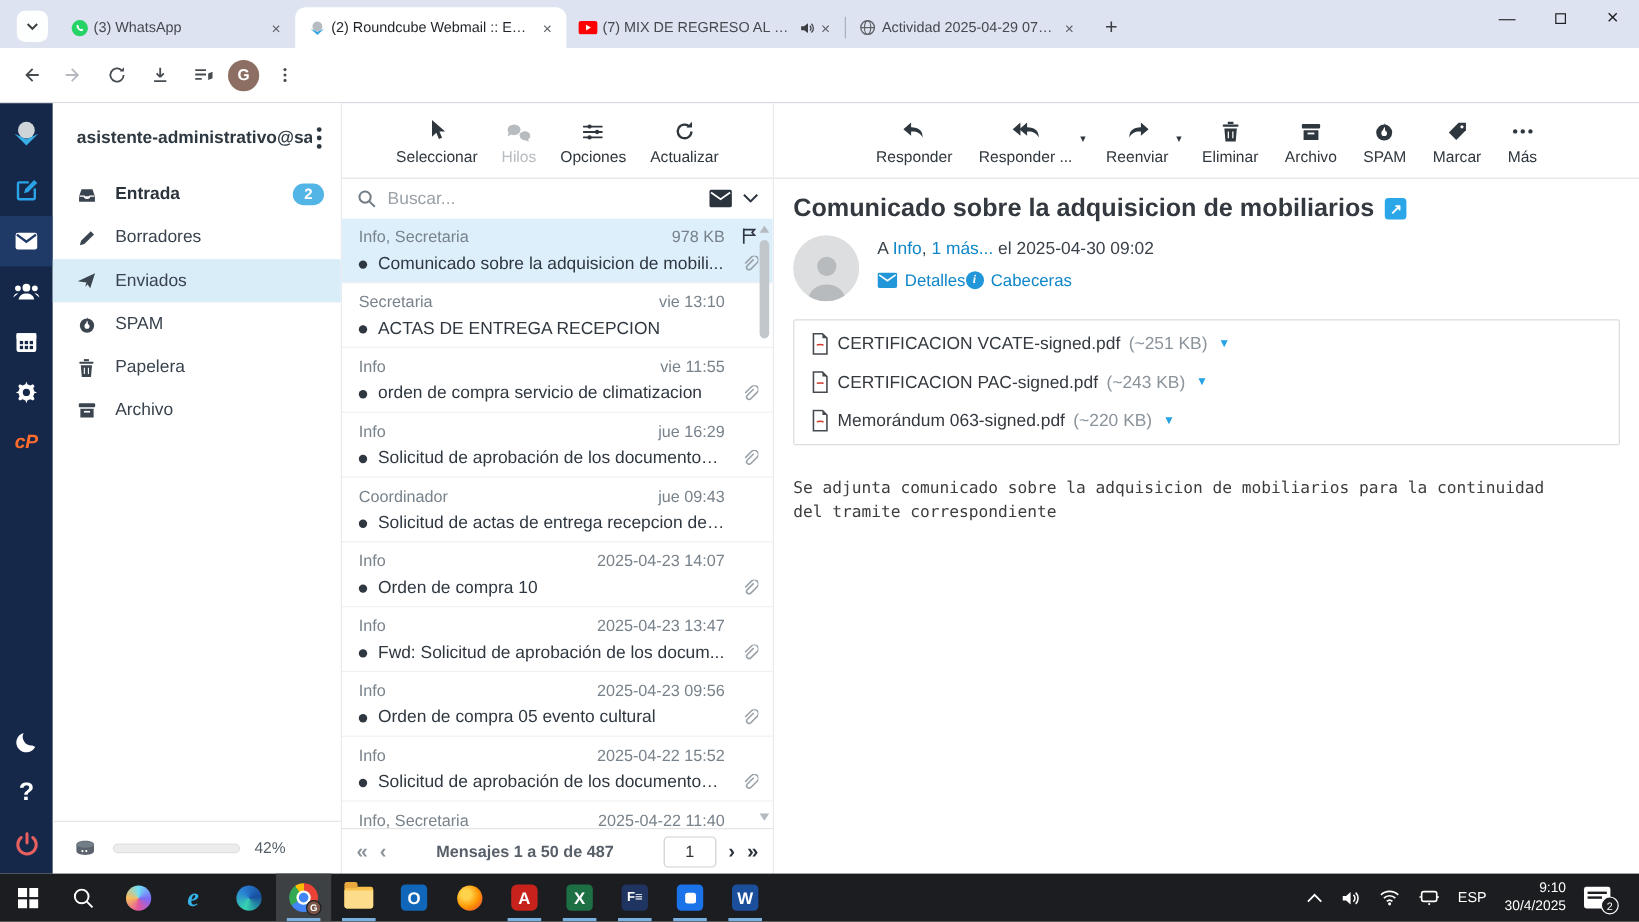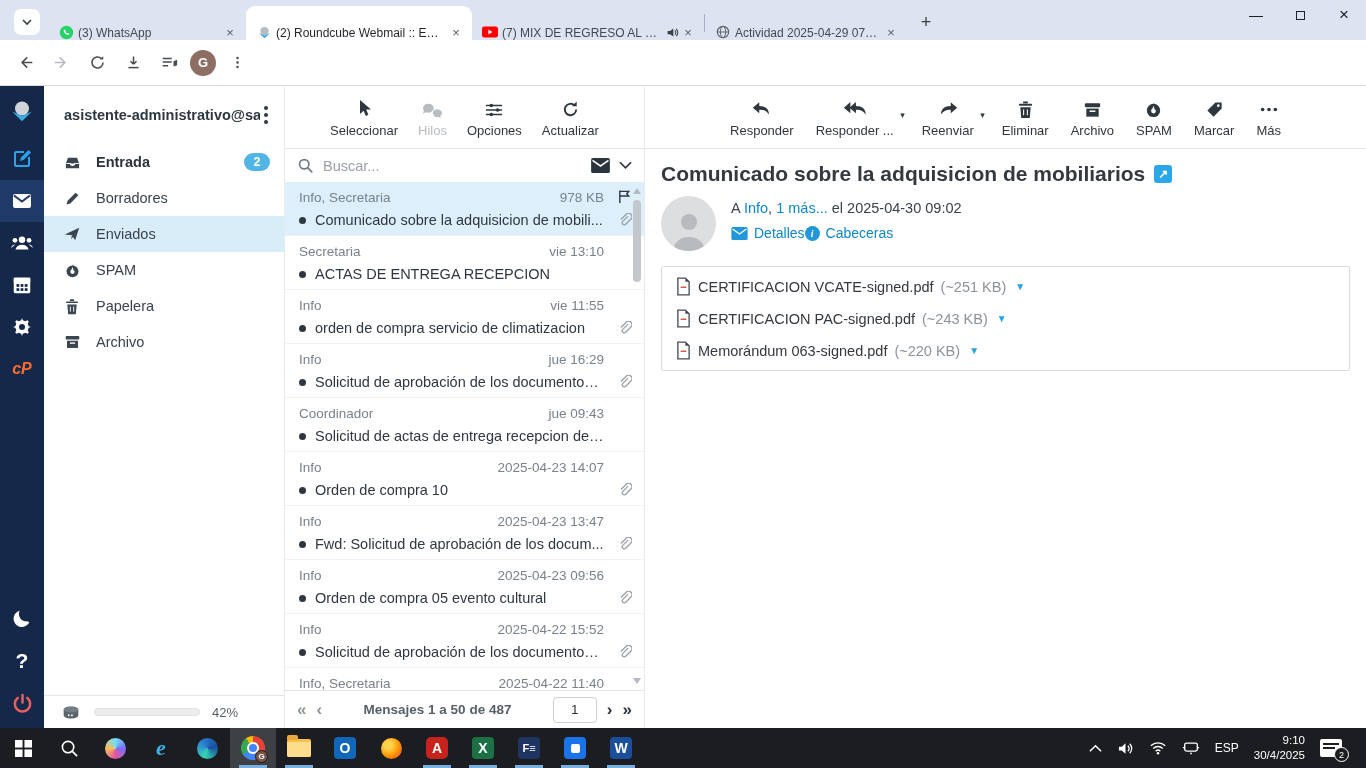--- a/index.html
+++ b/index.html
@@ -5,21 +5,21 @@
   * { margin:0; padding:0; box-sizing:border-box; }
   html,body { background:#000; }
   .stage { position:relative; width:1366px; height:768px; overflow:hidden;
            font-family:"Liberation Sans",sans-serif; background:#fff; }
 
   
   .tabstrip { position:absolute; top:0; left:0; right:0; height:40px;
               background:#dee3f1; display:flex; align-items:flex-end; }
   .tsearch { width:26px; height:26px; margin:0 8px 5px 14px; background:#fdfefe;
              border-radius:7px; display:flex; align-items:center; justify-content:center; }
-  .tab { height:34px; display:flex; align-items:flex-end; padding:0 8px 0 10px;
+  .tab { height:34px; display:flex; align-items:center; padding:0 8px 0 10px;
          border-radius:9px 9px 0 0; font-size:12px; color:#45494f; position:relative; }
   .tab.active { background:#fff; color:#1f2328; }
   .tab .ttitle { white-space:nowrap; overflow:hidden; text-overflow:ellipsis; flex:1; margin:0 4px; }
   .tclose { width:16px; height:16px; border-radius:50%; display:flex; align-items:center;
             justify-content:center; font-size:13px; color:#5a5e66; flex:none; }
   .favicon { width:16px; height:16px; flex:none; display:flex; align-items:center; justify-content:center; }
   .tsep { width:1px; height:18px; background:#a8b0c4; margin-bottom:8px; }
   .newtab { width:26px; height:26px; margin:0 0 5px 6px; display:flex; align-items:center;
             justify-content:center; font-size:18px; color:#3c4043; }
   .wincontrols { margin-left:auto; display:flex; height:100%; align-items:flex-start; }
@@ -58,21 +58,21 @@
   .kebab { margin-left:auto; display:flex; flex-direction:column; gap:3px; padding:4px; }
   .kebab i { width:4px; height:4px; border-radius:50%; background:#2e3841; }
   .folder { height:36px; display:flex; align-items:center; padding:0 14px 0 18px; font-size:14.5px;
             color:#39434d; }
   .folder .ficon { width:20px; display:flex; justify-content:center; color:#39434d; flex:none; }
   .folder .flabel { margin-left:14px; }
   .folder.first .flabel { font-weight:bold; color:#2b333c; }
   .folder.sel { background:#d9edf9; }
   .badge { margin-left:auto; background:#53b4e6; color:#fff; border-radius:10px; min-width:26px;
            text-align:center; font-size:12.5px; font-weight:bold; padding:2px 8px; }
-  .quota { position:absolute; left:0; right:0; bottom:0; height:33px; border-top:1px solid #e4e6e8;
+  .quota { position:absolute; left:0; right:0; bottom:0; height:44px; border-top:1px solid #e4e6e8;
            display:flex; align-items:center; padding:0 16px; gap:12px; }
   .qbar { width:106px; height:8px; background:#ececec; border-radius:4px; overflow:hidden;
           border:1px solid #e0e0e0; }
   .qfill { height:100%; background:#6cc0ec; border-radius:4px; }
   .qlabel { font-size:13px; color:#565f68; }
 
   
   .listcol { width:360px; border-right:1px solid #e8eaed; display:flex; flex-direction:column; flex:none; }
   .ltoolbar { height:63px; border-bottom:1px solid #e4e4e4; display:flex; justify-content:center;
               align-items:center; gap:20px; flex:none; }
@@ -782,20 +782,21 @@
             <svg width="15" height="19" viewBox="0 0 16 20">
                 <path d="M2 1h8l4 4v14H2z" fill="#fff" stroke="#444a50" stroke-width="1.4"></path>
                 <path d="M10 1l4 4h-4z" fill="#444a50"></path>
                 <path d="M5 11c2-.5 4-.5 6 0" stroke="#d23b2e" stroke-width="1.3" fill="none"></path>
               </svg>
             <span>Memorándum 063-signed.pdf</span>
             <span class="attsize">(~220 KB)</span>
             <span class="attcaret">▼</span>
           </span>
         </div>
+        <div class="mailbody">Se adjunta comunicado sobre la adquisicion de mobiliarios para la continuidad del tramite correspondiente</div>
       </div>
     </div>
   </div>
 
   <div class="taskbar">
     <div class="tbleft">
       <div class="tbi">
         <svg width="17" height="17" viewBox="0 0 18 18">
             <rect x="0" y="0" width="8" height="8" fill="#fff"></rect>
             <rect x="10" y="0" width="8" height="8" fill="#fff"></rect>

